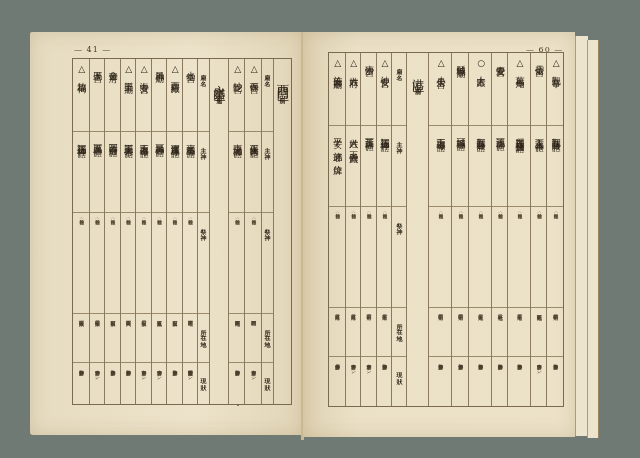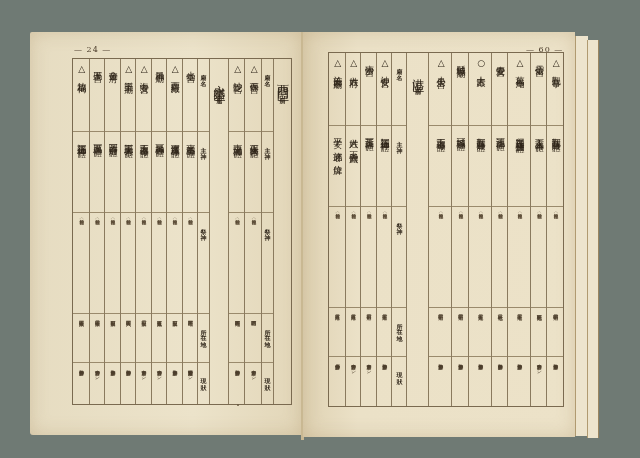--- a/index.html
+++ b/index.html
@@ -50,21 +50,21 @@
 </style>
 </head>
 <body>
 
 <div class="page left"></div>
 <div class="gutter"></div>
 <div class="page right"></div>
 <div class="edge e1"></div>
 <div class="edge e2"></div>
 
-<div class="pnum left">— 24 —</div>
+<div class="pnum left">— 41 —</div>
 <div class="pnum right">— 60 —</div>
 
 <div class="table left">
 
   <div class="col" style="width:18px">
     <div class="divcol">
       <span class="vt district">西門區</span>
       <span class="vt note">（二個所）</span>
     </div>
   </div>

